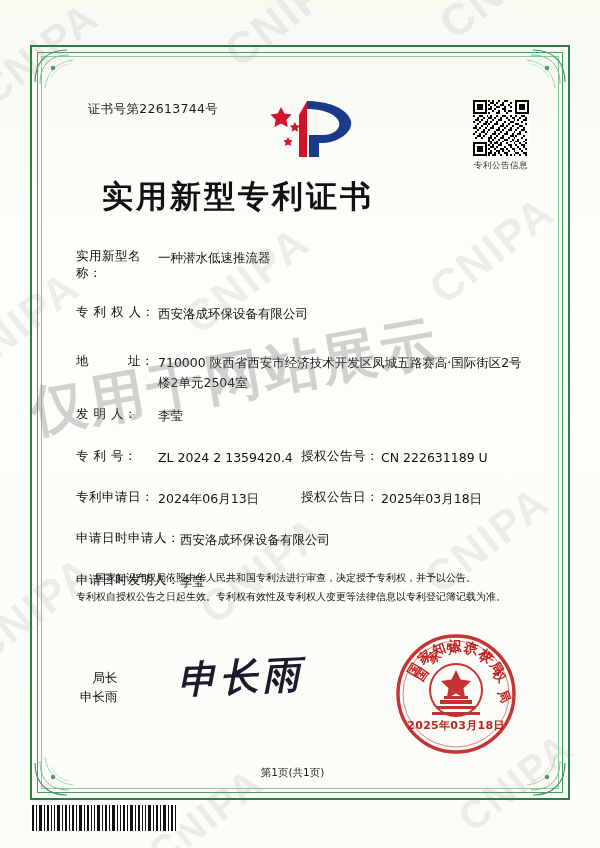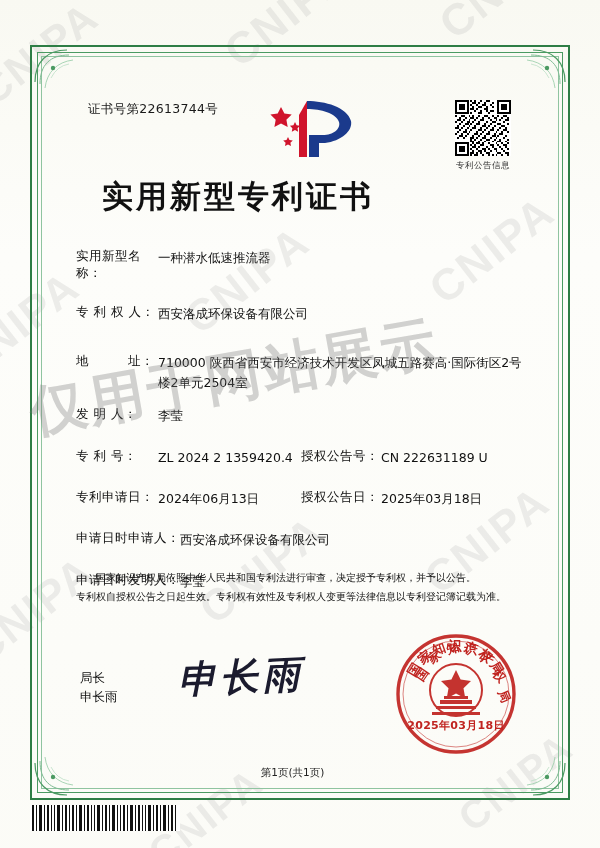--- a/index.html
+++ b/index.html
@@ -122,21 +122,21 @@
   }
 
   .logo {
     position: absolute;
     left: 263px; top: 95px;
     width: 90px; height: 68px;
   }
 
   .qr-wrap {
     position: absolute;
-    left: 452px; top: 100px;
+    left: 470px; top: 100px;
     width: 62px;
     text-align: center;
   }
   .qr {
     width: 56px; height: 56px;
     margin: 0 auto;
     background: #fff;
     position: relative;
   }
   .qr-label {
@@ -213,20 +213,21 @@
 
   
   .sig-label {
     position: absolute;
     left: 80px;
     top: 668px;
     font-family: "DejaVu Sans", sans-serif;
     font-size: 12.5px;
     color: #111;
     line-height: 1.55;
+    text-align: right;
   }
   .sig-script {
     position: absolute;
     left: 178px;
     top: 652px;
     font-family: "DejaVu Serif", serif;
     font-size: 38px;
     font-style: italic;
     font-weight: 700;
     color: #1b1b2e;

